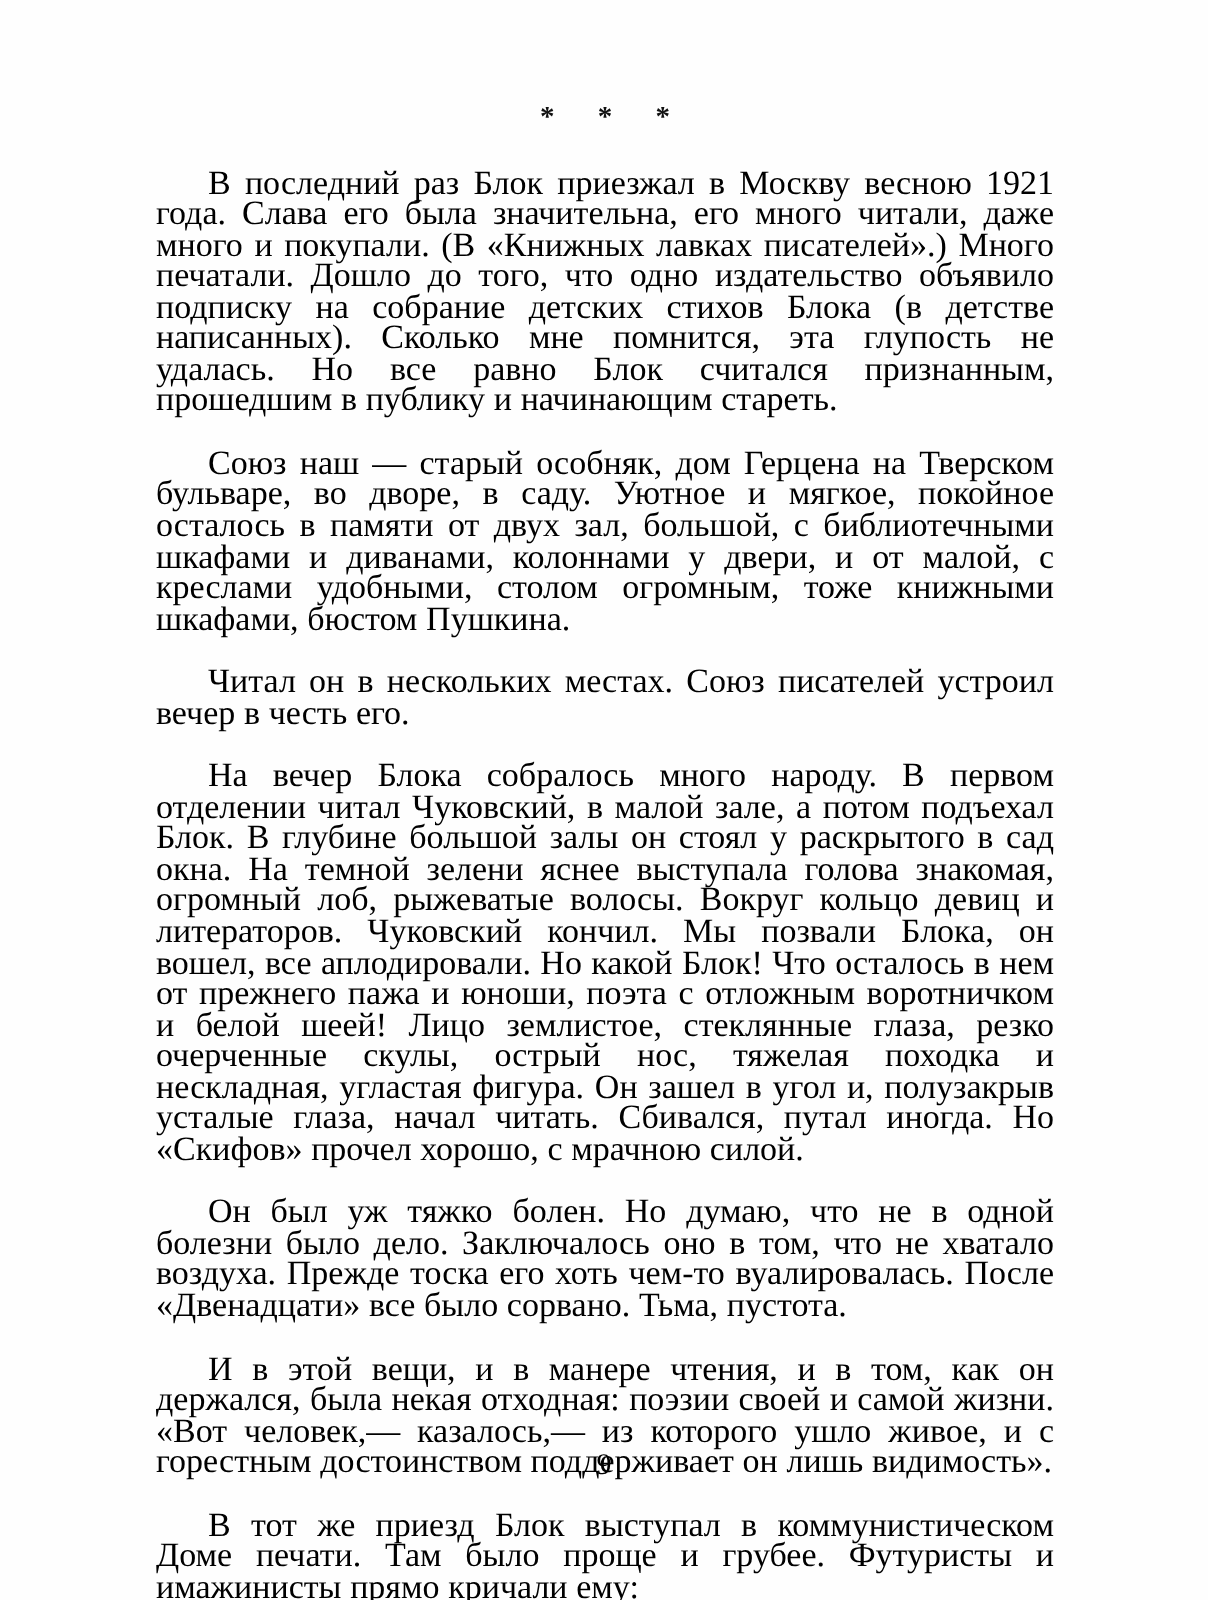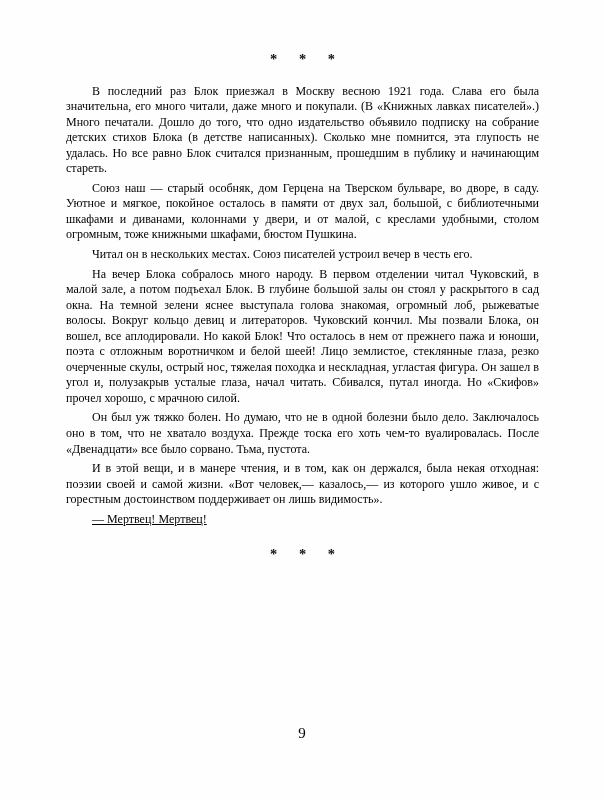--- a/index.html
+++ b/index.html
@@ -33,24 +33,24 @@
     font-size: 14.5px;
     letter-spacing: 9px;
     padding-left: 9px;
     line-height: 1;
     font-weight: bold;
     color: #111;
   }
   .sep-top { margin: 0 0 17px 0; }
   .sep-mid { margin: 20px 0 19px 0; }
   p.para {
-    margin: 4px;
+    margin: 16px;
     text-align: justify;
     text-justify: inter-word;
-    font-size: 12px;
+    font-size: 17px;
     line-height: 15.55px;
     text-indent: 26px;
     hyphens: manual;
     -webkit-hyphens: manual;
     word-spacing: 0.1px;
   }
   p.para.dialogue {
     text-indent: 26px;
     text-decoration: underline;
   }
@@ -78,20 +78,21 @@
     <p class="para">Союз наш — старый особняк, дом Герцена на Тверском бульваре, во дворе, в саду. Уютное и мягкое, покойное осталось в памяти от двух зал, большой, с библиотечными шкафами и диванами, колоннами у двери, и от малой, с креслами удобными, столом огромным, тоже книжными шкафами, бюстом Пушкина.</p>
 
     <p class="para">Читал он в нескольких местах. Союз писателей устроил вечер в честь его.</p>
 
     <p class="para">На вечер Блока собралось много народу. В первом отделении читал Чуковский, в малой зале, а потом подъехал Блок. В глубине большой залы он стоял у раскрытого в сад окна. На темной зелени яснее выступала голова знакомая, огромный лоб, рыжеватые волосы. Вокруг кольцо девиц и литераторов. Чуковский кончил. Мы позвали Блока, он вошел, все аплодировали. Но какой Блок! Что осталось в нем от прежнего пажа и юноши, поэта с отложным воротничком и белой шеей! Лицо землистое, стеклянные глаза, резко очерченные скулы, острый нос, тяжелая походка и нескладная, угластая фигура. Он зашел в угол и, полузакрыв усталые глаза, начал читать. Сбивался, путал иногда. Но «Скифов» прочел хорошо, с мрачною силой.</p>
 
     <p class="para">Он был уж тяжко болен. Но думаю, что не в одной болезни было дело. Заключалось оно в том, что не хватало воздуха. Прежде тоска его хоть чем-то вуалировалась. После «Двенадцати» все было сорвано. Тьма, пустота.</p>
 
     <p class="para">И в этой вещи, и в манере чтения, и в том, как он держался, была некая отходная: поэзии своей и самой жизни. «Вот человек,— казалось,— из которого ушло живое, и с горестным достоинством поддерживает он лишь видимость».</p>
 
+    <p class="para">В тот же приезд Блок выступал в коммунистическом Доме печати. Там было проще и грубее. Футуристы и имажинисты прямо кричали ему:</p>
 
     <p class="para dialogue">— Мертвец! Мертвец!</p>
 
 
     <div class="sep sep-mid">* * *</div>
 
 
   </div>
 
   <div class="pagenum">9</div>

